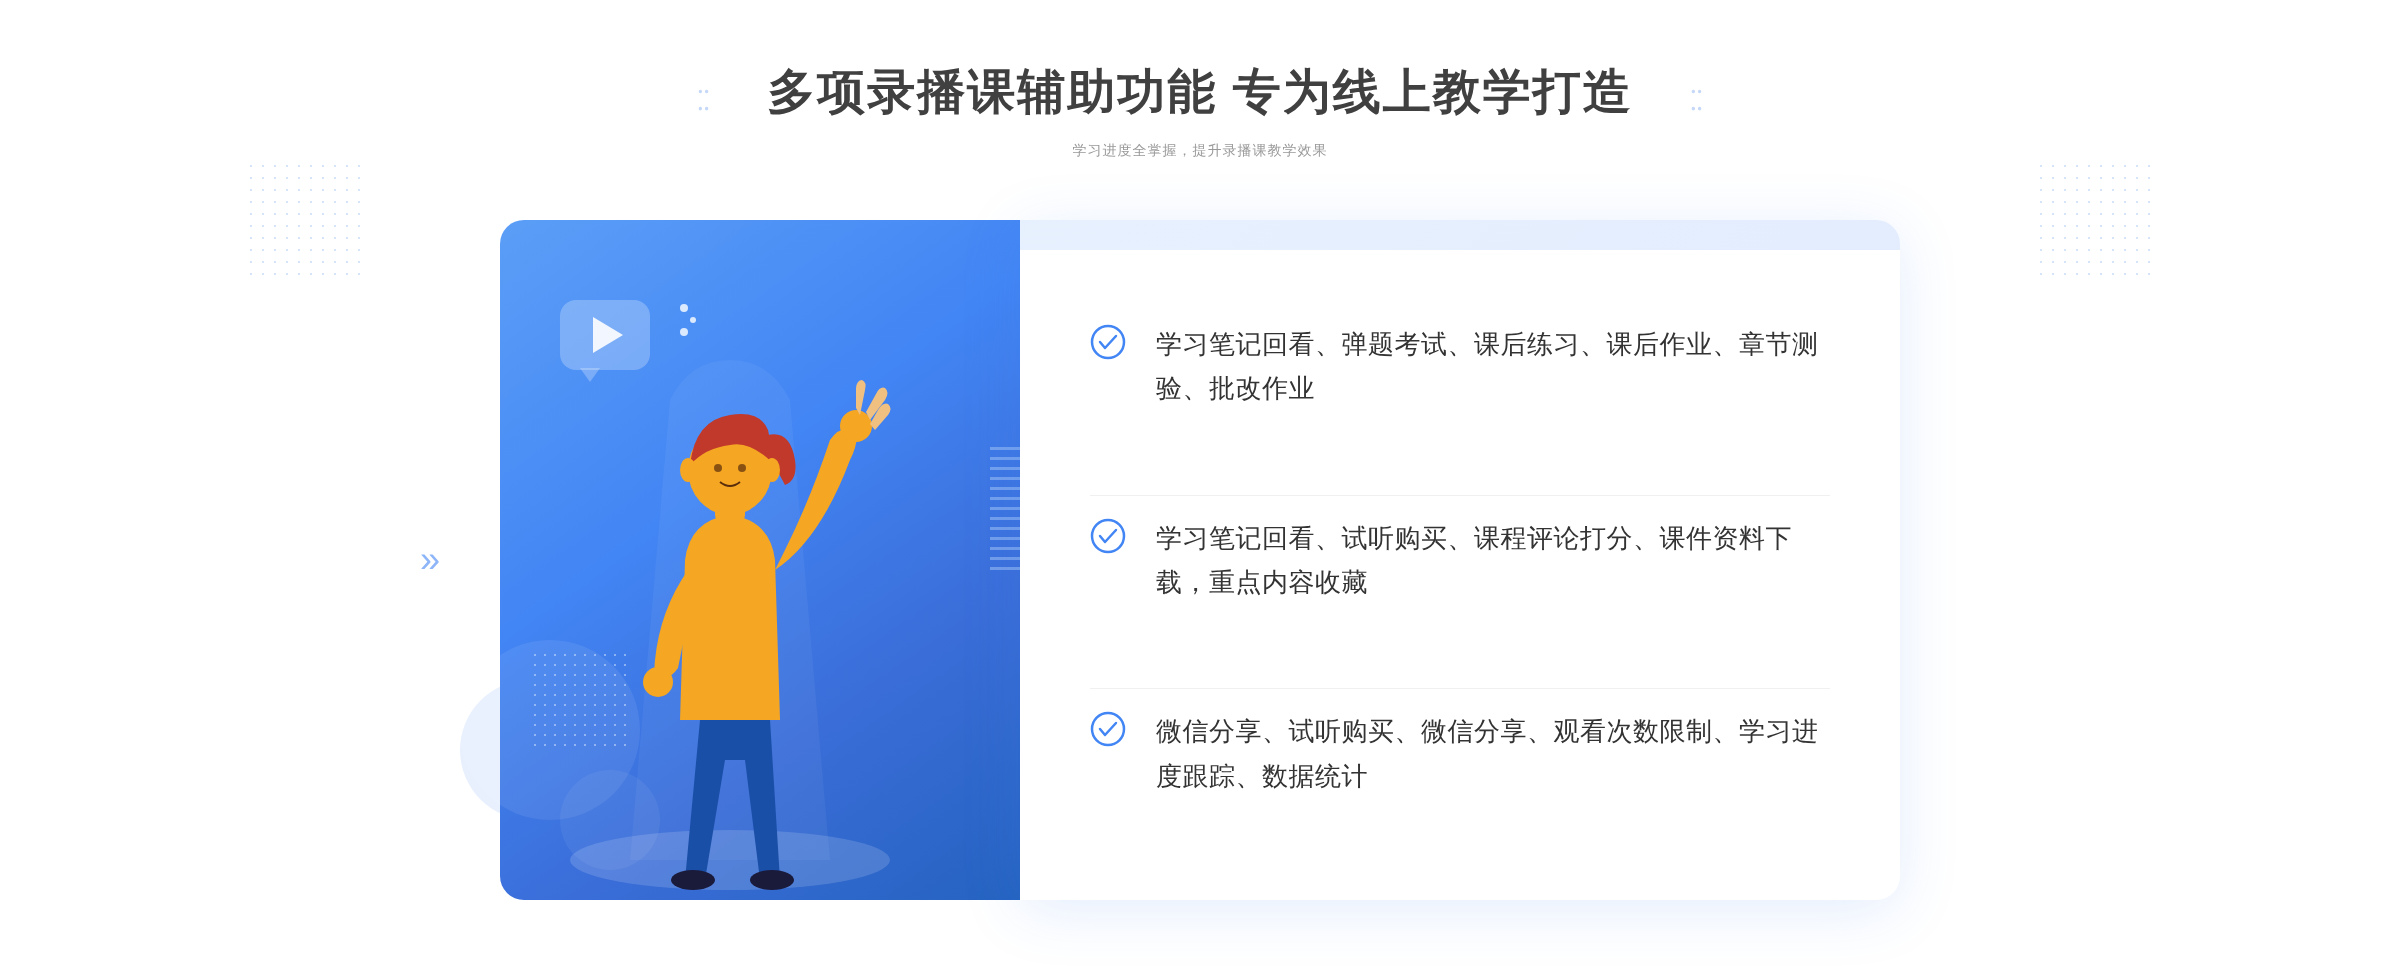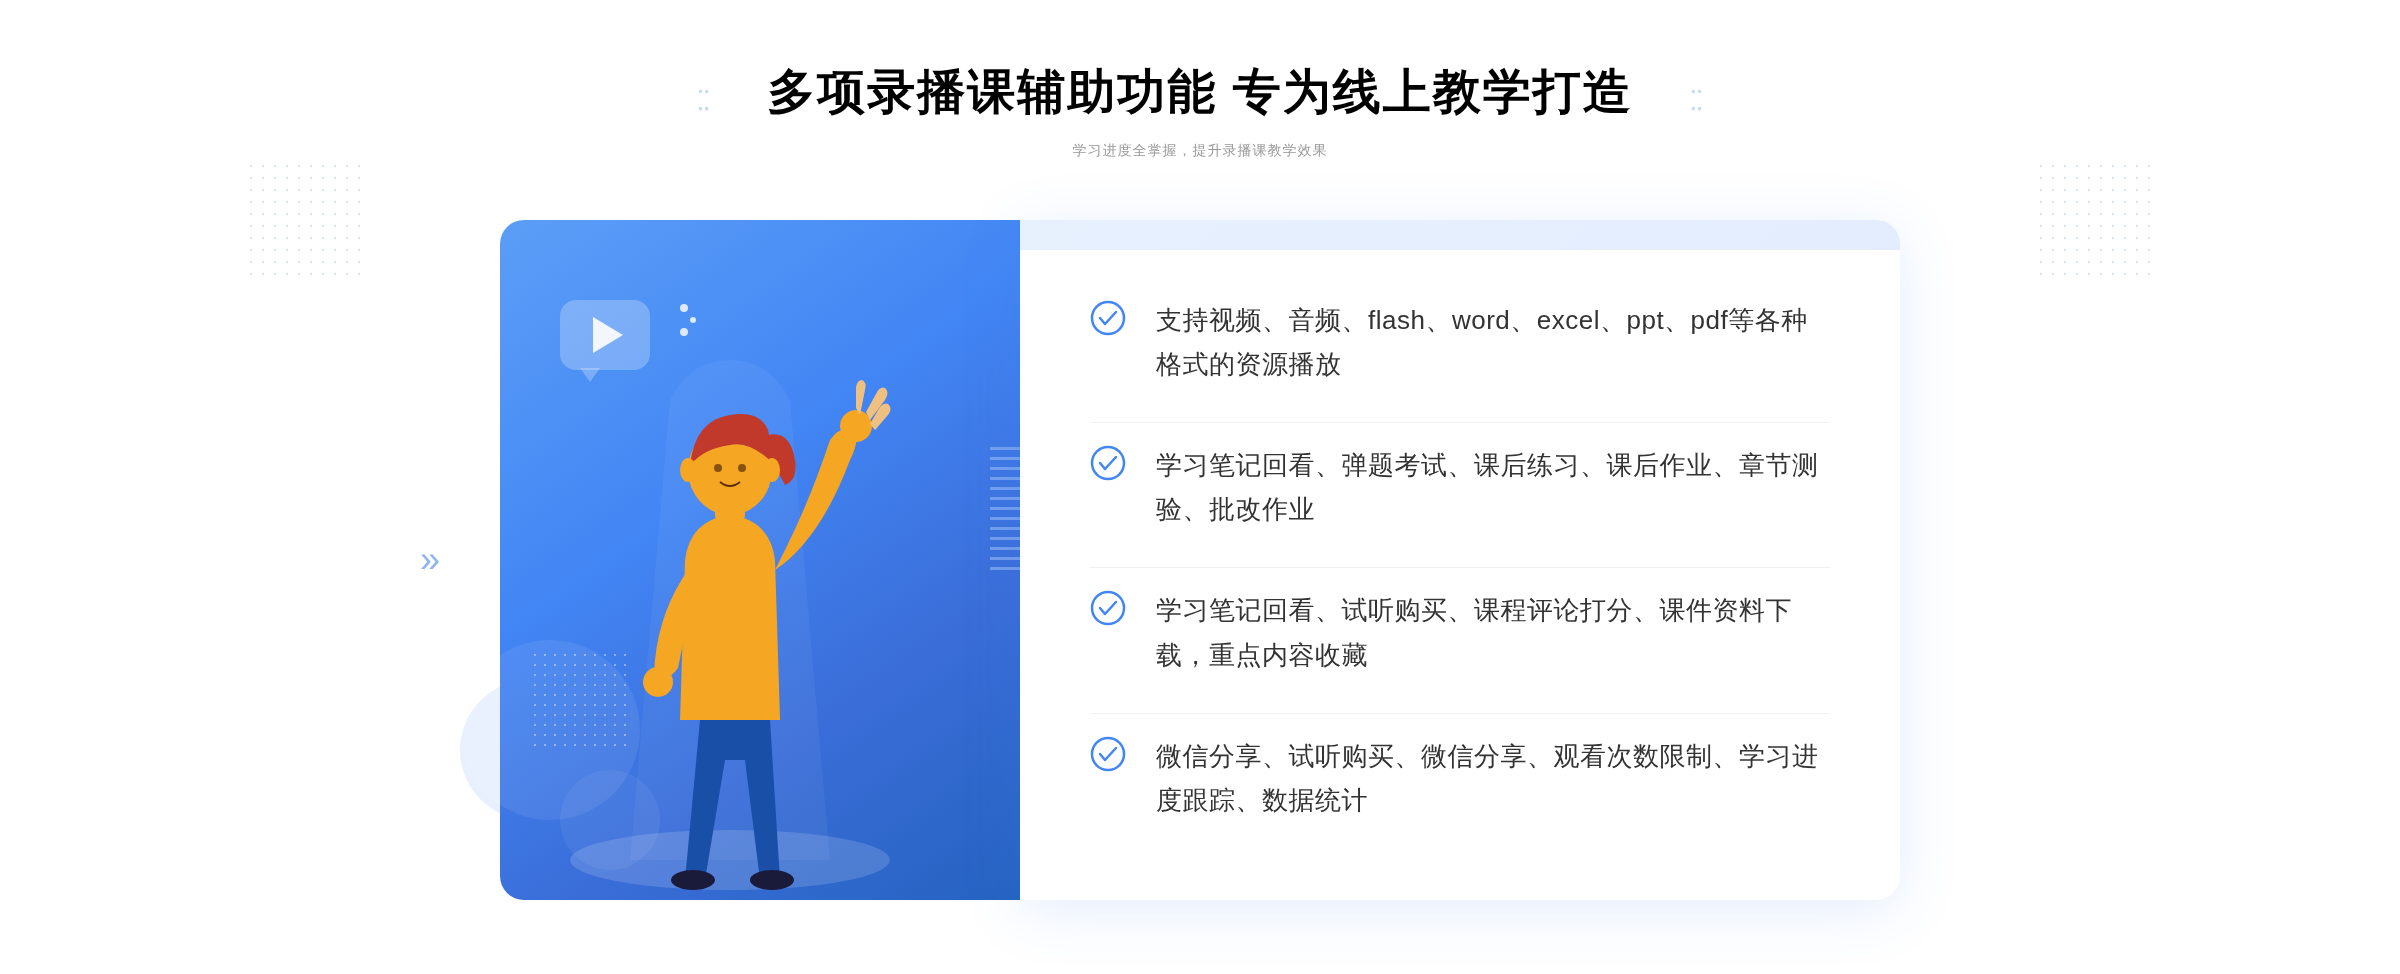--- a/index.html
+++ b/index.html
@@ -68,21 +68,21 @@
       left: -70px;
     }
 
     .header-section::after {
       right: -70px;
     }
 
     .main-title {
       font-size: 48px;
       font-weight: 700;
-      color: #000000;
+      color: #404040;
       letter-spacing: 2px;
       margin-bottom: 18px;
     }
 
     .sub-title {
       font-size: 14px;
       color: #999999;
       font-weight: 400;
       letter-spacing: 1px;
     }
@@ -383,29 +383,20 @@
         <ellipse cx="158" cy="170" rx="8" ry="12" fill="#f5a623"></ellipse>
         <ellipse cx="242" cy="170" rx="8" ry="12" fill="#f5a623"></ellipse>
       </svg>
 
     </div>
 
     <div class="features-panel">
 
       <div style="position:absolute;top:0;left:0;right:0;height:30px;background:linear-gradient(135deg,#5b9ef7,#4285f4);border-radius:0 24px 0 0;opacity:0.15;"></div>
 
-      <div class="feature-item">
-        <div class="check-icon">
-          <svg viewBox="0 0 36 36" xmlns="http://www.w3.org/2000/svg">
-            <circle cx="18" cy="18" r="16" stroke="#4285f4" stroke-width="2.5" fill="none"></circle>
-            <path d="M10,18 L15,24 L26,12" stroke="#4285f4" stroke-width="2.5" fill="none" stroke-linecap="round" stroke-linejoin="round"></path>
-          </svg>
-        </div>
-        <span class="feature-text">支持视频、音频、flash、word、excel、ppt、pdf等各种格式的资源播放</span>
-      </div>
 
       <div class="feature-item">
         <div class="check-icon">
           <svg viewBox="0 0 36 36" xmlns="http://www.w3.org/2000/svg">
             <circle cx="18" cy="18" r="16" stroke="#4285f4" stroke-width="2.5" fill="none"></circle>
             <path d="M10,18 L15,24 L26,12" stroke="#4285f4" stroke-width="2.5" fill="none" stroke-linecap="round" stroke-linejoin="round"></path>
           </svg>
         </div>
         <span class="feature-text">学习笔记回看、弹题考试、课后练习、课后作业、章节测验、批改作业</span>
       </div>

